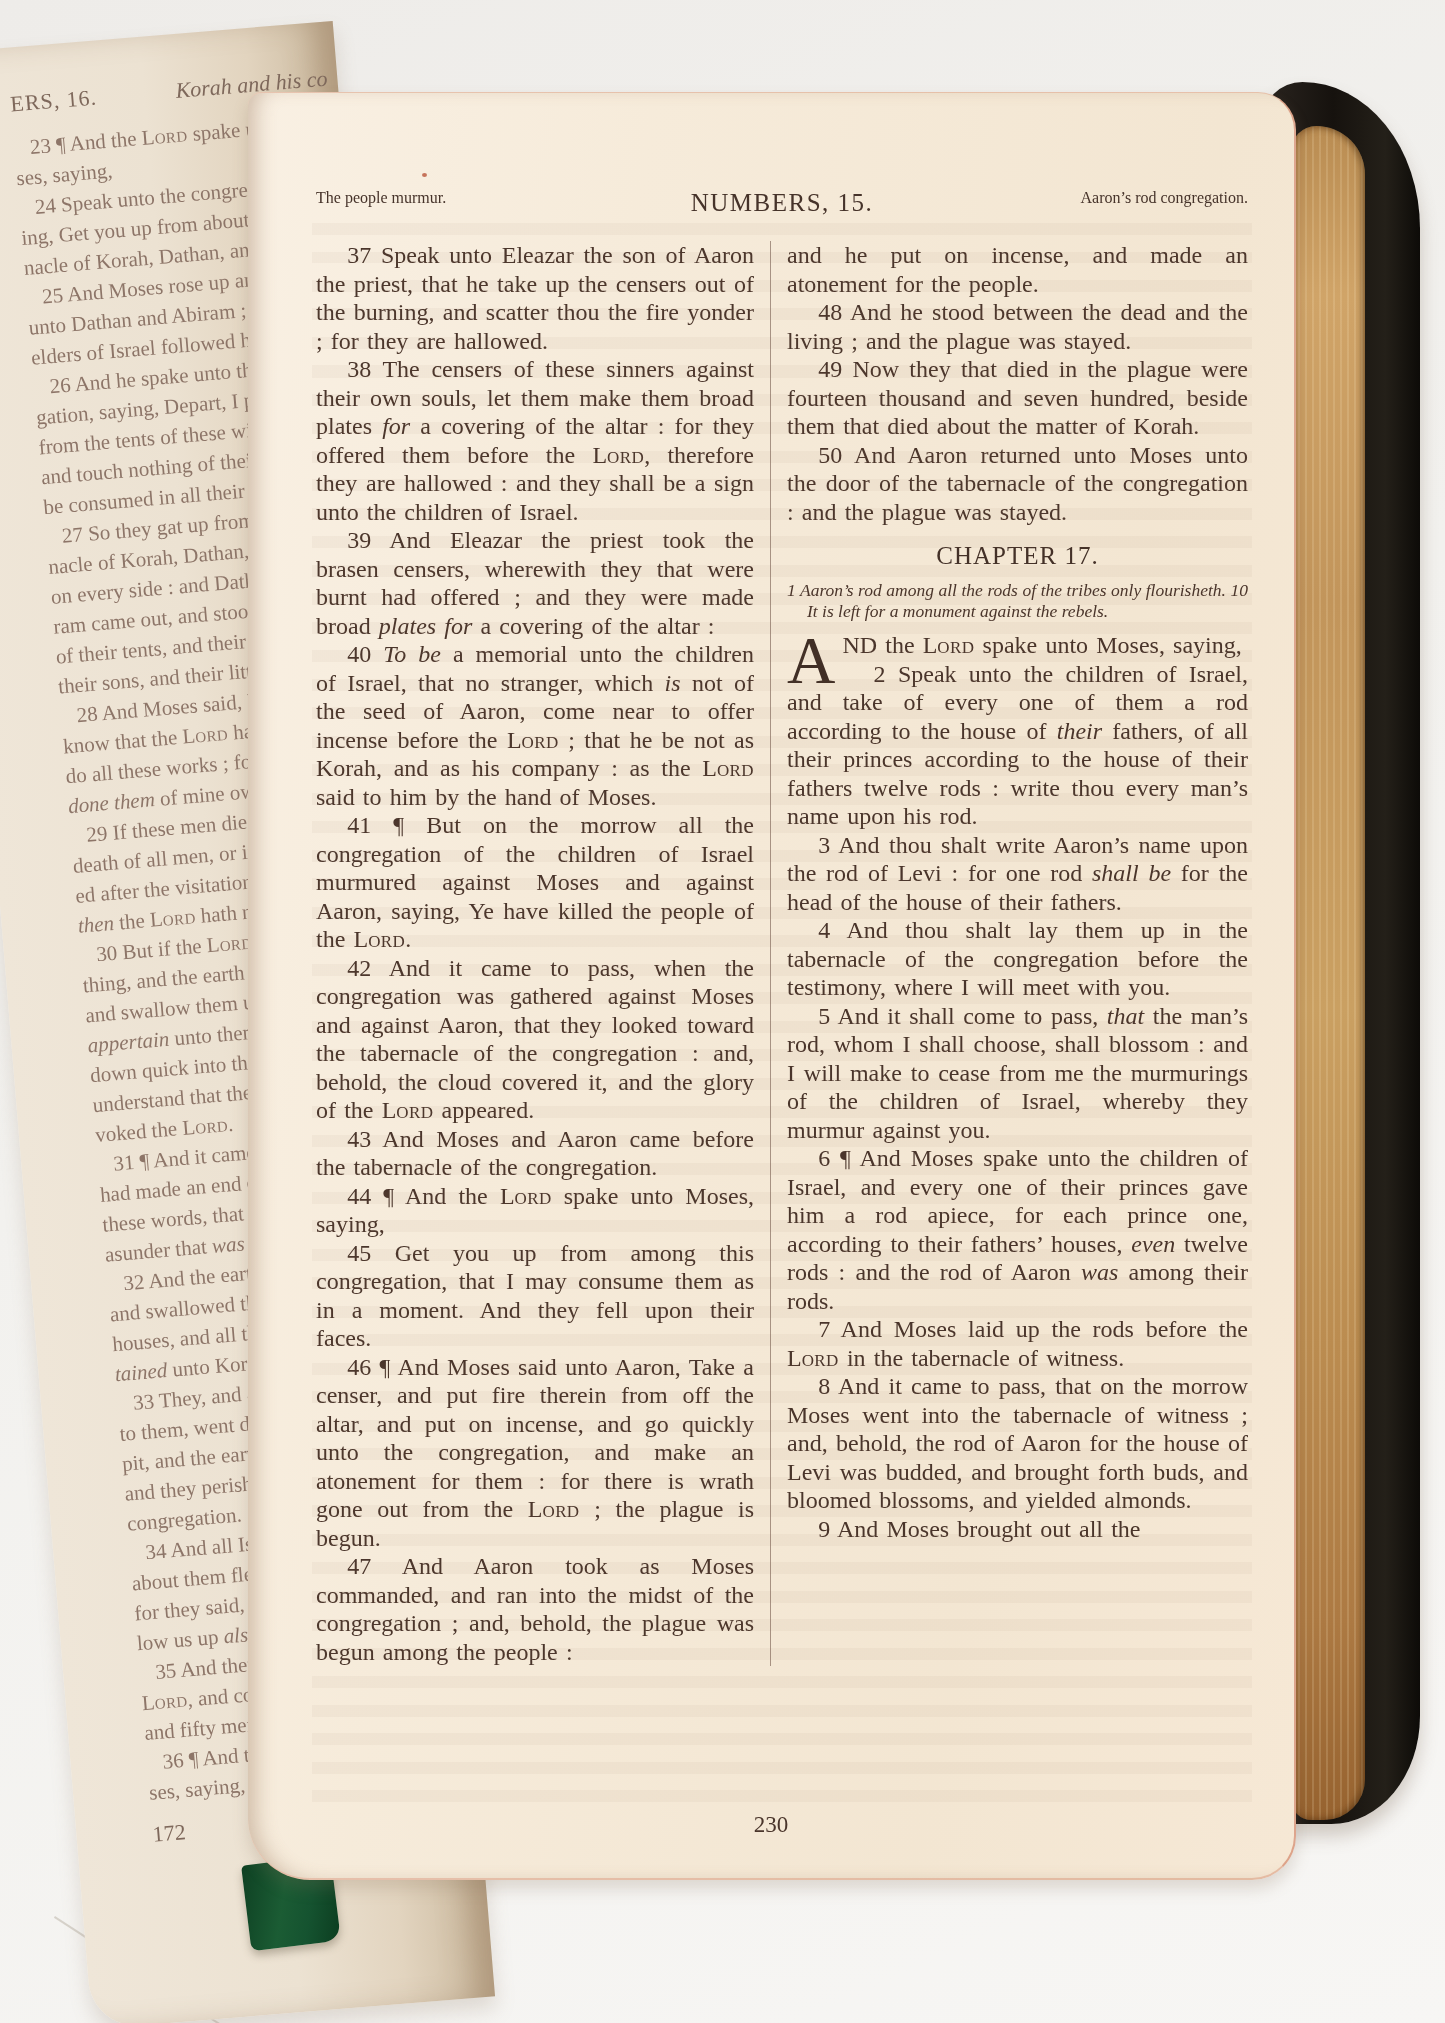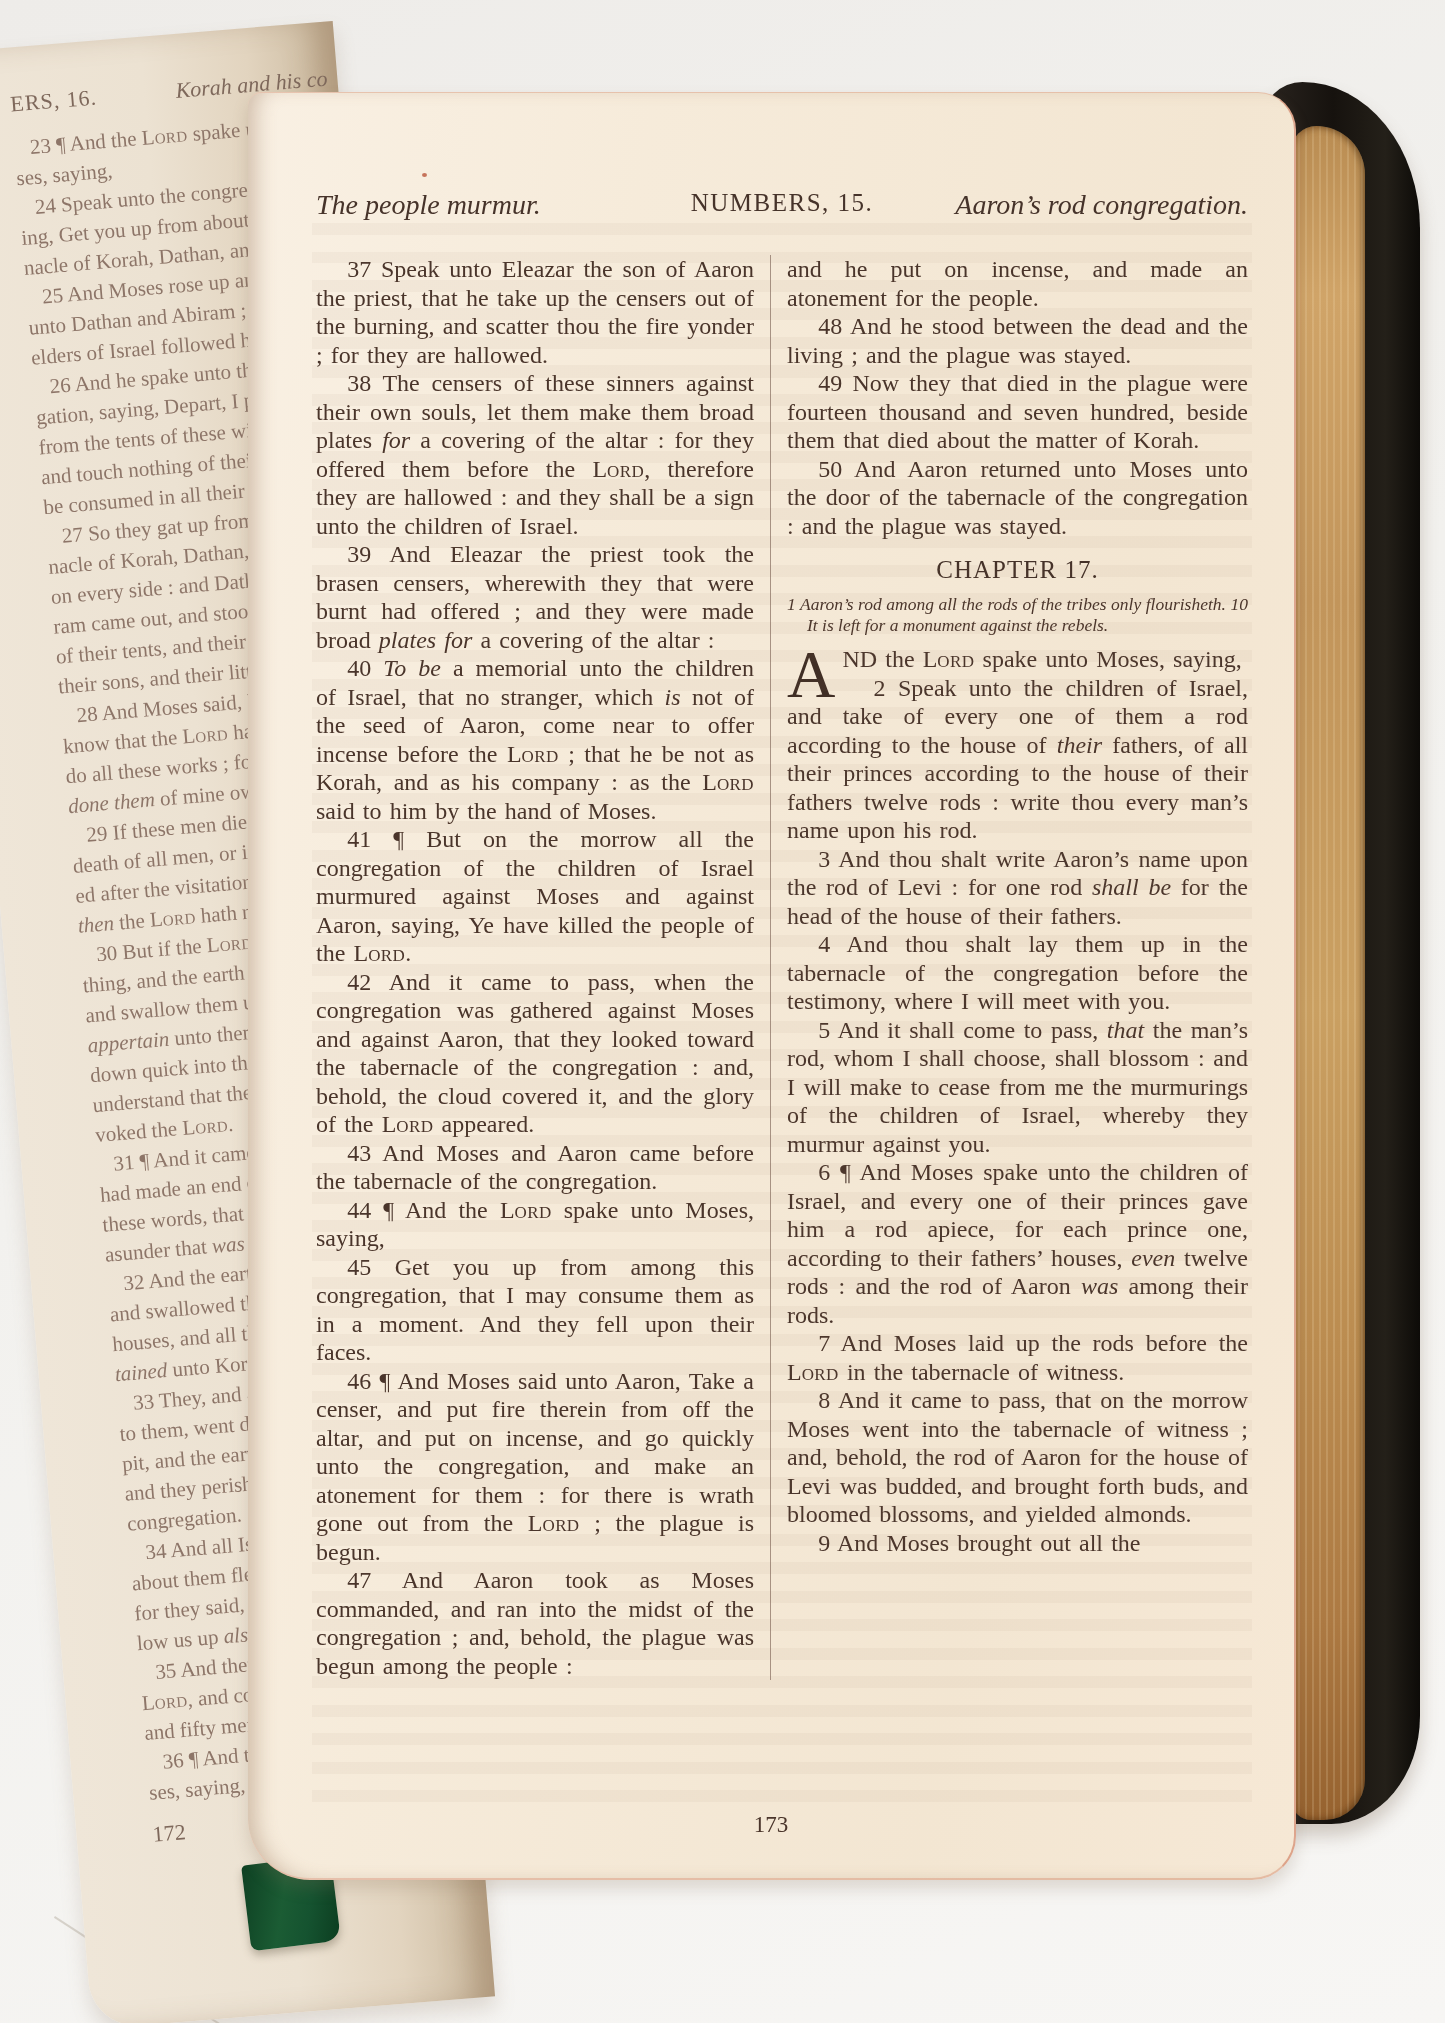--- a/index.html
+++ b/index.html
@@ -68,21 +68,21 @@
   }
   
   .right-page::before{content:'';position:absolute;left:64px;right:42px;top:130px;bottom:70px;
     background:repeating-linear-gradient(180deg, rgba(128,94,70,0.05) 0 12px, rgba(0,0,0,0) 12px 28.5px);
     pointer-events:none;}
   .speck{position:absolute;left:174px;top:80px;width:5px;height:4px;border-radius:50%;
     background:#b54a2e;opacity:.75;}
 
   .running-head{position:relative;display:flex;justify-content:space-between;
     align-items:baseline;margin-bottom:34px;color:#46332a;}
-  .rh-side{font-style:italic;font-size:28px;}
+  .rh-side{font-size:16px;}
   .rh-center{position:absolute;left:50%;transform:translateX(-50%);
     font-size:25px;letter-spacing:1.5px;}
 
   .columns{display:flex;}
   .col-left{width:438px;padding-right:16px;border-right:1.5px solid rgba(90,60,48,0.5);}
   .col-right{flex:1;padding-left:16px;}
 
   .verse{margin:0;text-align:justify;text-indent:1.3em;
     font-size:24px;line-height:28.5px;color:#4a352b;word-spacing:0.09em;}
   .verse.verse-cont{text-indent:0;}
@@ -213,16 +213,16 @@
           <p class="verse">3 And thou shalt write Aaron’s name upon the rod of Levi : for one rod <i>shall be</i> for the head of the house of their fathers.</p>
           <p class="verse">4 And thou shalt lay them up in the tabernacle of the congregation before the testimony, where I will meet with you.</p>
           <p class="verse">5 And it shall come to pass, <i>that</i> the man’s rod, whom I shall choose, shall blossom : and I will make to cease from me the murmurings of the children of Israel, whereby they murmur against you.</p>
           <p class="verse">6 ¶ And Moses spake unto the children of Israel, and every one of their princes gave him a rod apiece, for each prince one, according to their fathers’ houses, <i>even</i> twelve rods : and the rod of Aaron <i>was</i> among their rods.</p>
           <p class="verse">7 And Moses laid up the rods before the L<span class="sc">ord</span> in the tabernacle of witness.</p>
           <p class="verse">8 And it came to pass, that on the morrow Moses went into the tabernacle of witness ; and, behold, the rod of Aaron for the house of Levi was budded, and brought forth buds, and bloomed blossoms, and yielded almonds.</p>
           <p class="verse">9 And Moses brought out all the</p>
         </div>
     </div>
 
-    <div class="page-num">173</div>
+    <div class="page-num">230</div>
   </div>
 
 </div>
 
 </body></html>

